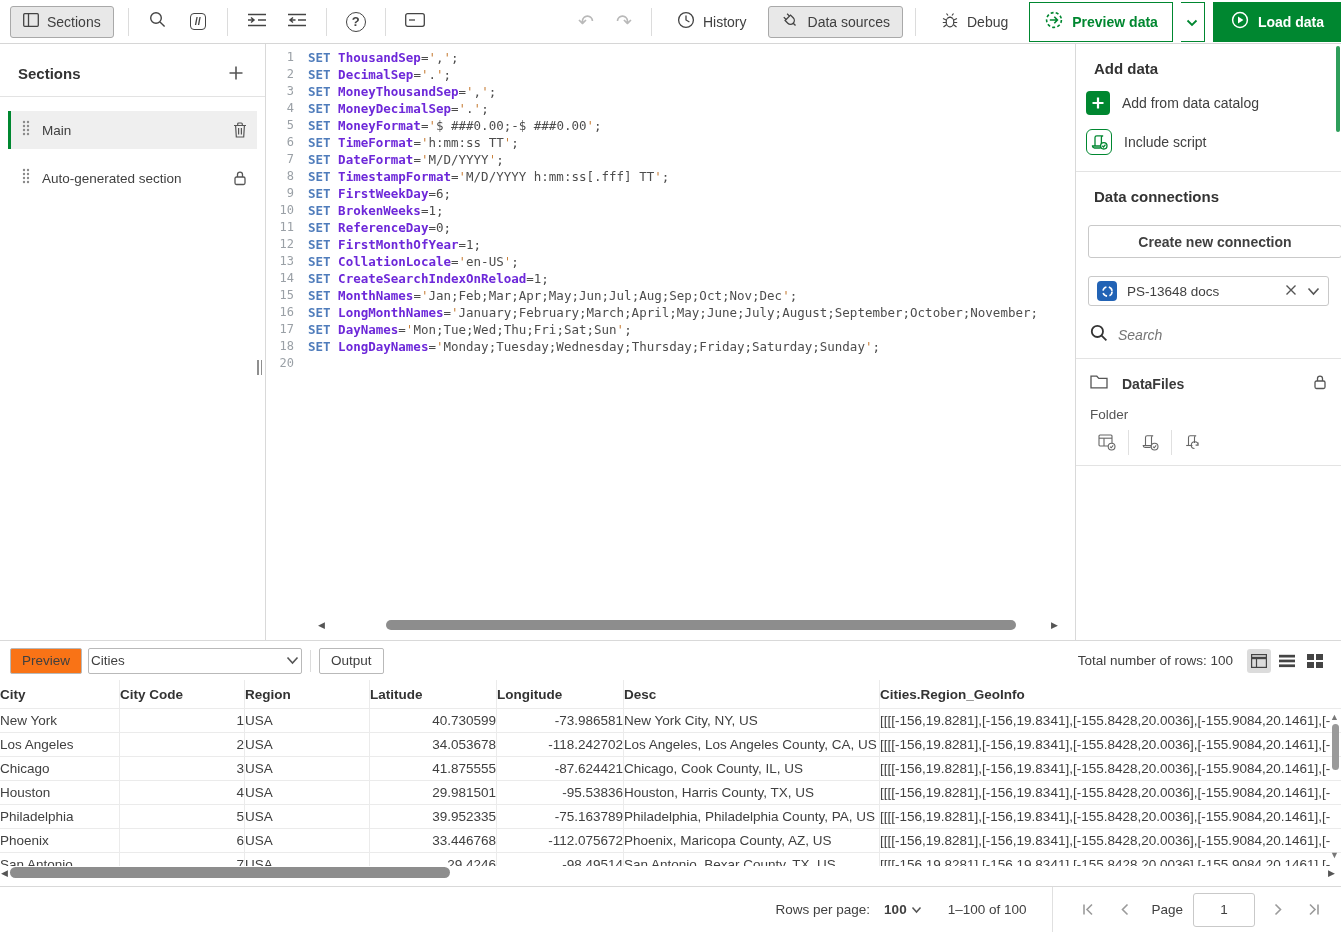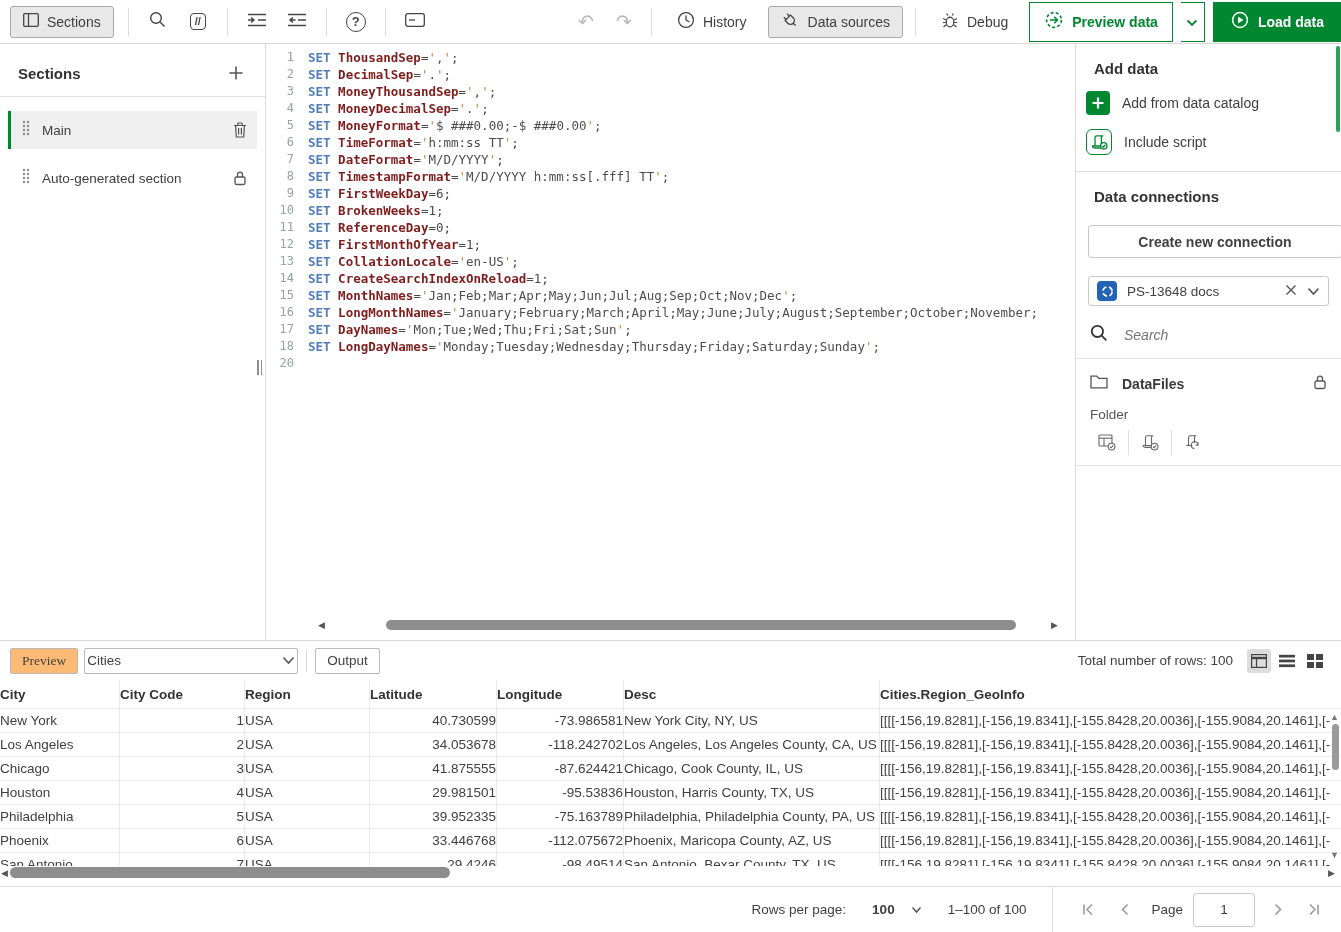--- a/index.html
+++ b/index.html
@@ -50,21 +50,21 @@
                    flex-direction:column; gap:2px; cursor:row-resize; }
   #pane-splitter span { width:16px; height:1.5px; background:#8f8f8f; }
 
   
   #editor { position:absolute; left:266px; top:44px; width:809px; height:596px; background:#fff; overflow:hidden; }
   #code { padding-top:5px; }
   .code-row { display:flex; height:17px; line-height:17px; font-family:"DejaVu Sans Mono", monospace; white-space:pre; }
   .ln { width:42px; text-align:right; padding-right:14px; color:#9aa0a6; font-size:12px; flex:none; }
   .ct { font-size:12.5px; color:#4a4a4a; overflow:hidden; }
   .k { color:#4f7cbb; font-weight:bold; }
-  .n { color:#7f1d1d; font-weight:bold;text-align:center; }
+  .n { color:#6d28d9; font-weight:bold;text-align:center; }
   .o { color:#4a4a4a; }
   .q { color:#c8813c; }
   .s { color:#4d4d4d; }
   #editor-hscroll { position:absolute; left:52px; right:12px; bottom:8px; height:14px; display:flex; align-items:center; }
   .scroll-arrow { font-size:9px; color:#555; width:12px; flex:none; line-height:14px; }
   #editor-hthumb { position:absolute; left:68px; width:630px; height:10px; border-radius:5px; background:#8d8d8d; top:2px; }
 
   
   #right-panel { position:absolute; left:1075px; top:44px; width:266px; height:596px; background:#fff;
                  border-left:1px solid #d9d9d9; }
@@ -77,36 +77,36 @@
   .green-outline-sq { width:26px; height:26px; border:1.5px solid #008730; border-radius:6px; display:flex;
                       align-items:center; justify-content:center; }
   .rp-divider { height:1px; background:#e3e3e3; margin:16px 0 0 0; }
   #create-conn { margin:16px 12px 0 12px; height:33px; border:1px solid #c9c9c9; border-radius:3px; background:#fff;
                  width:254px; font-size:14px; font-weight:bold; color:#404040; cursor:pointer; }
   #conn-select { display:flex; align-items:center; margin:18px 12px 0 12px; height:30px; border:1px solid #c9c9c9;
                  border-radius:3px; padding:0 8px; gap:10px; cursor:pointer; }
   #conn-name { flex:1; font-size:13.5px; color:#404040; }
   .blue-sq { width:20px; height:20px; background:#2263b5; border-radius:4px; display:flex; align-items:center;
              justify-content:center; flex:none; }
-  #rp-search { display:flex; align-items:center; gap:16px; margin:16px 12px 0 14px; height:26px; }
+  #rp-search { display:flex; align-items:center; gap:10px; margin:16px 12px 0 14px; height:26px; }
   #rp-search input { border:none; outline:none; font-style:italic; font-size:14px; color:#8a8a8a; width:170px;
                      font-family:"Liberation Sans", sans-serif; }
   #datafiles-row { display:flex; align-items:center; gap:14px; margin:10px 14px 0 14px; height:30px; cursor:pointer; }
   #datafiles-name { flex:1; font-size:14px; font-weight:bold; color:#3a3a3a; }
   #folder-label { font-size:13.5px; color:#555; margin:8px 0 0 14px; }
   #conn-actions { display:flex; align-items:center; margin:8px 0 10px 10px; }
   .conn-act { padding:4px 12px; display:flex; align-items:center; cursor:pointer; }
   .conn-act + .conn-act { border-left:1px solid #e0e0e0; }
 
   
   #preview-bar { position:absolute; left:0; top:640px; width:1341px; height:40px; background:#fff;
                  border-top:1px solid #d9d9d9; display:flex; align-items:center; padding:0 10px; }
   .pv-btn { height:26px; padding:0 11px; font-size:13.5px; color:#404040; background:#fff;
             border:1px solid #b9b9b9; border-radius:2px; cursor:pointer; }
-  .pv-btn.active { background:#fdba74;font-family:Liberation Serif, serif; }
+  .pv-btn.active { background:#f97316; }
   #table-select { display:flex; align-items:center; justify-content:space-between; width:214px; height:26px;
                   border:1px solid #b9b9b9; border-radius:2px; margin-left:6px; padding:0 2px; font-size:13.5px;
                   cursor:pointer; }
   .pv-divider { width:1px; height:22px; background:#dcdcdc; margin:0 8px; }
   #total-rows { margin-left:auto; font-size:13.5px; color:#404040; }
   #view-icons { display:flex; align-items:center; gap:4px; margin:0 4px 0 14px; }
   .view-icon { width:24px; height:24px; display:flex; align-items:center; justify-content:center; border-radius:3px;
                cursor:pointer; }
   .view-icon.active { background:#dcdcdc; }
 
@@ -126,21 +126,21 @@
   #table-hscroll { position:absolute; left:0; top:186px; width:1341px; height:14px; background:#fff; }
   #table-hscroll .scroll-arrow.left { position:absolute; left:1px; top:0; }
   #table-hthumb { position:absolute; left:10px; top:1px; width:440px; height:11px; background:#8d8d8d; border-radius:6px; }
   #table-hscroll .scroll-arrow.right { position:absolute; right:1px; top:0; }
 
   
   #pagination { position:absolute; left:0; top:886px; width:1341px; height:46px; background:#fff;
                 border-top:1px solid #d9d9d9; display:flex; align-items:center; justify-content:flex-end;
                 padding-right:14px; font-size:13.5px; color:#404040; }
   .pg-gap { margin-left:14px; }
-  #rows-per-page-select { display:flex; align-items:center; gap:16px; cursor:pointer; margin-left:26px; }
+  #rows-per-page-select { display:flex; align-items:center; gap:4px; cursor:pointer; margin-left:14px; }
   #pg-divider { width:1px; height:46px; background:#e0e0e0; margin:0 22px 0 26px; }
   .pg-nav { width:26px; height:26px; display:flex; align-items:center; justify-content:center; cursor:pointer; }
   #page-input { width:62px; height:34px; border:1px solid #c9c9c9; border-radius:3px; text-align:center;
                 font-size:13.5px; color:#404040; margin:0 10px; font-family:"Liberation Sans", sans-serif; }
 </style>
 </head>
 <body>
 
 <div id="app">
 

